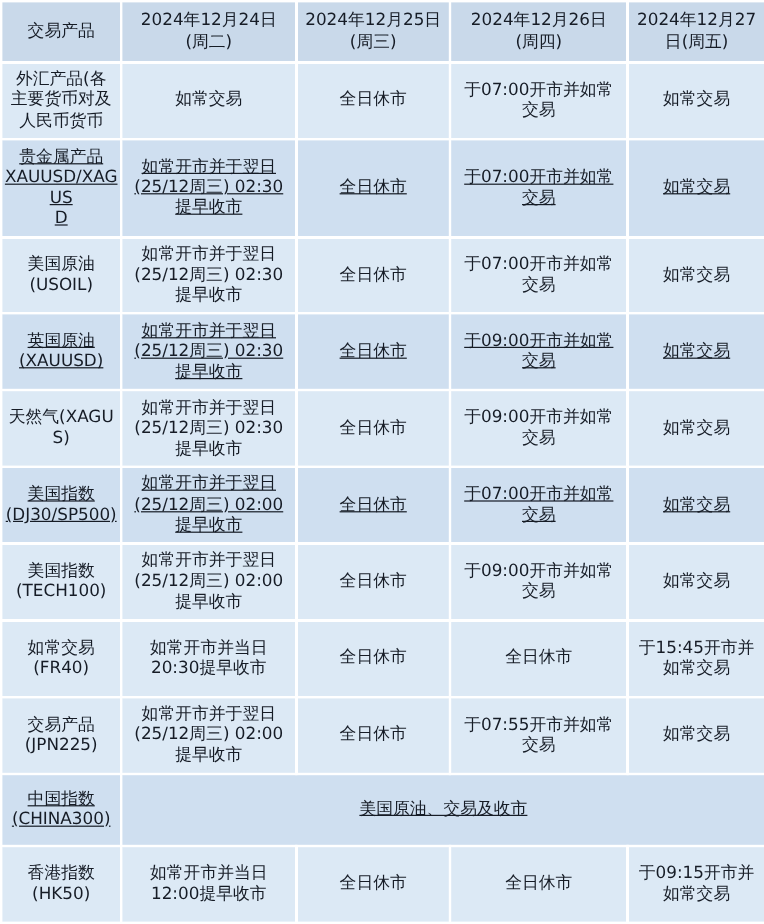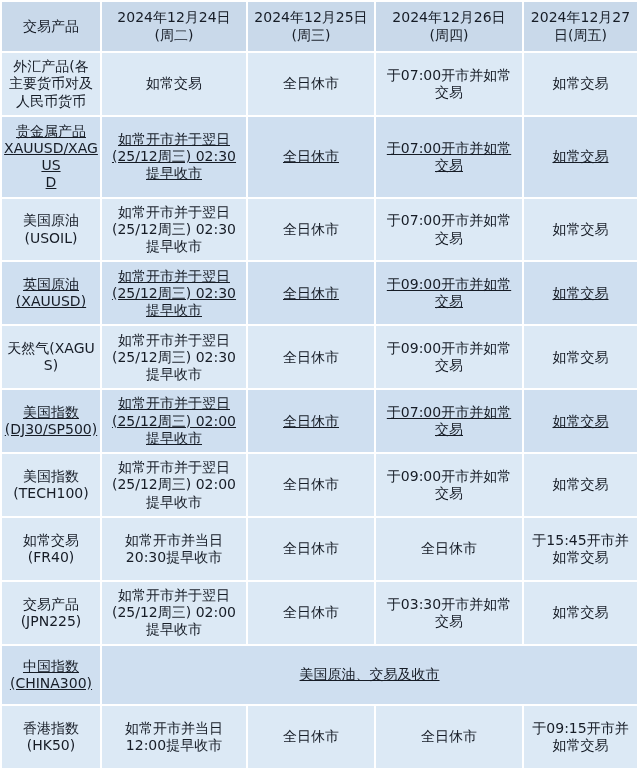--- a/index.html
+++ b/index.html
@@ -162,21 +162,21 @@
     </tr>
 
 
     <tr class="lt">
       <td>交易产品
 (JPN225)</td>
       <td>如常开市并于翌日
 (25/12周三) 02:00
 提早收市</td>
       <td>全日休市</td>
-      <td>于03:30开市并如常
+      <td>于07:55开市并如常
 交易</td>
       <td>如常交易</td>
     </tr>
 
     <tr class="med r-china">
       <td>中国指数
 (CHINA300)</td>
       <td colspan="4">美国原油、交易及收市</td>
     </tr>
 

